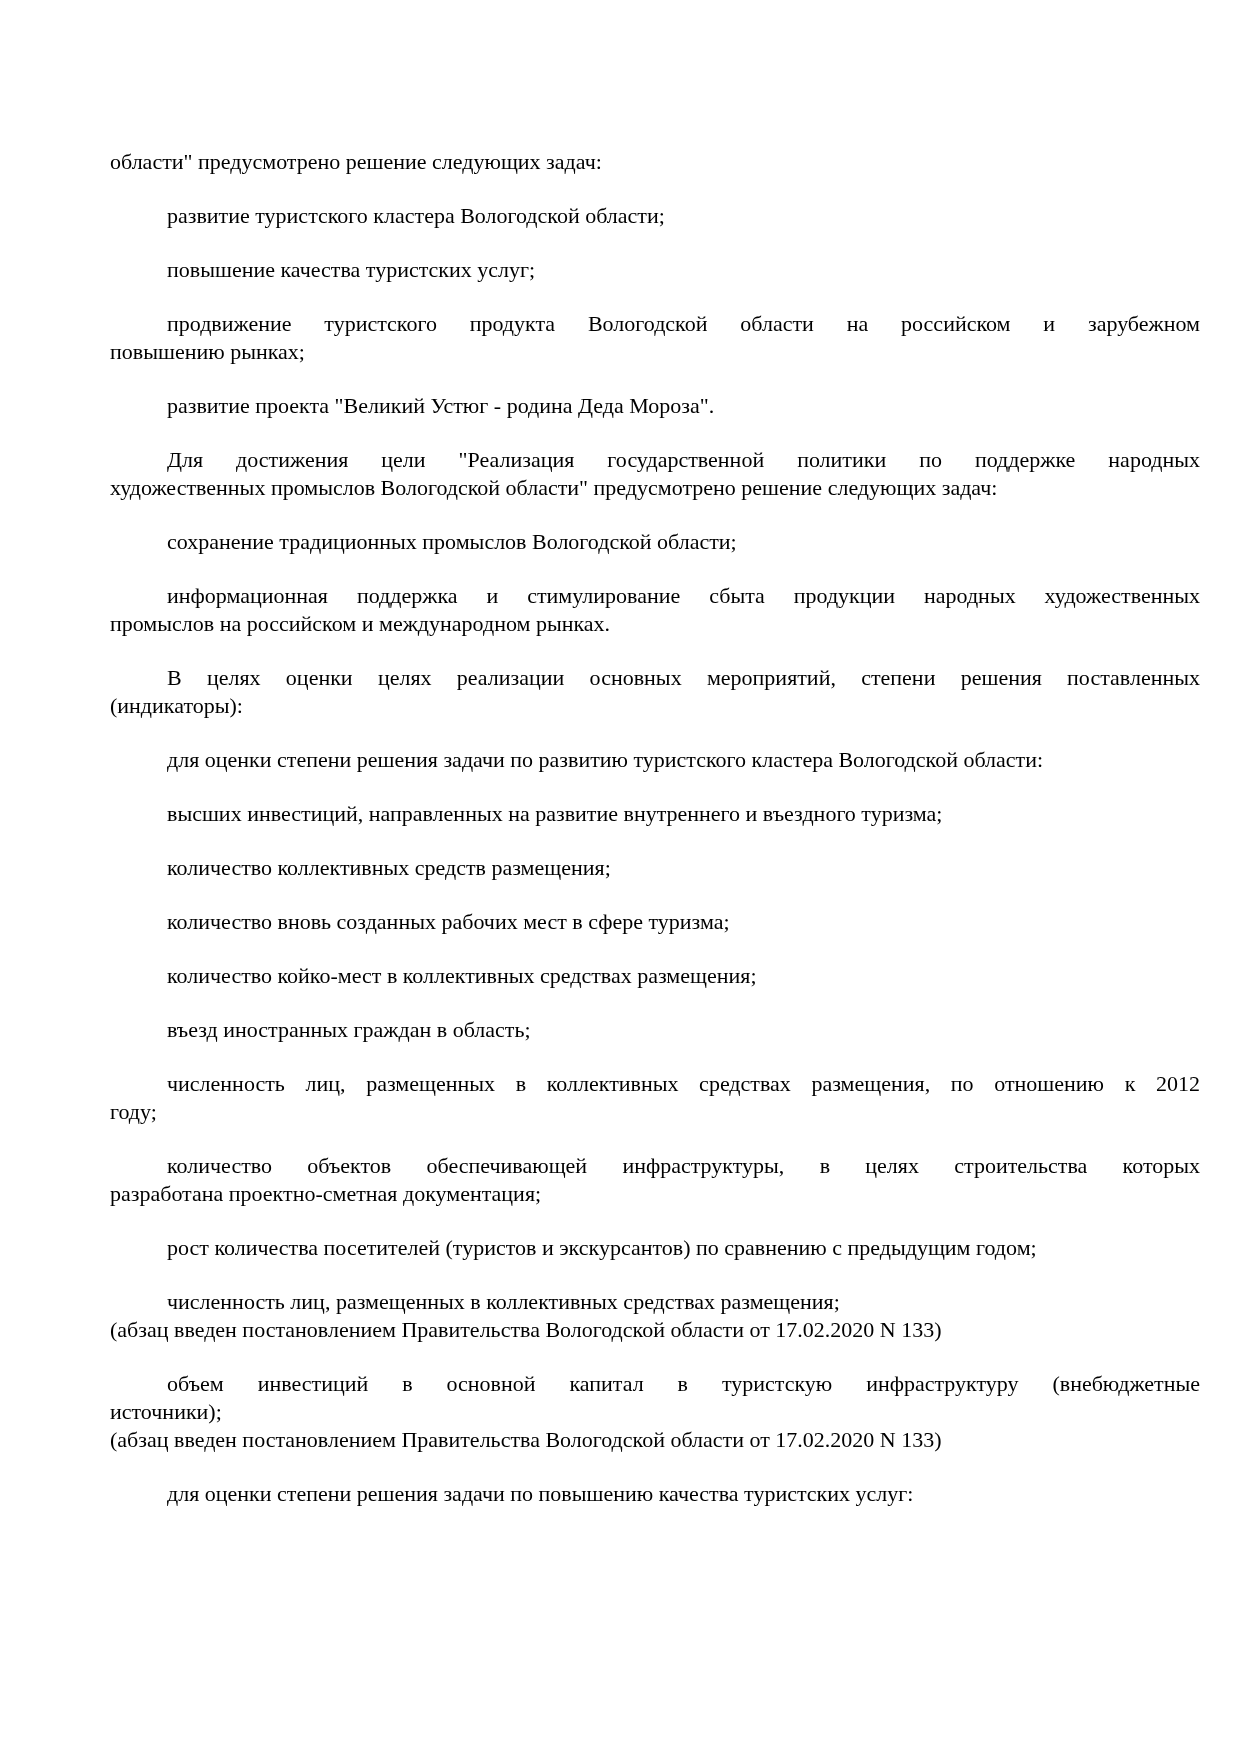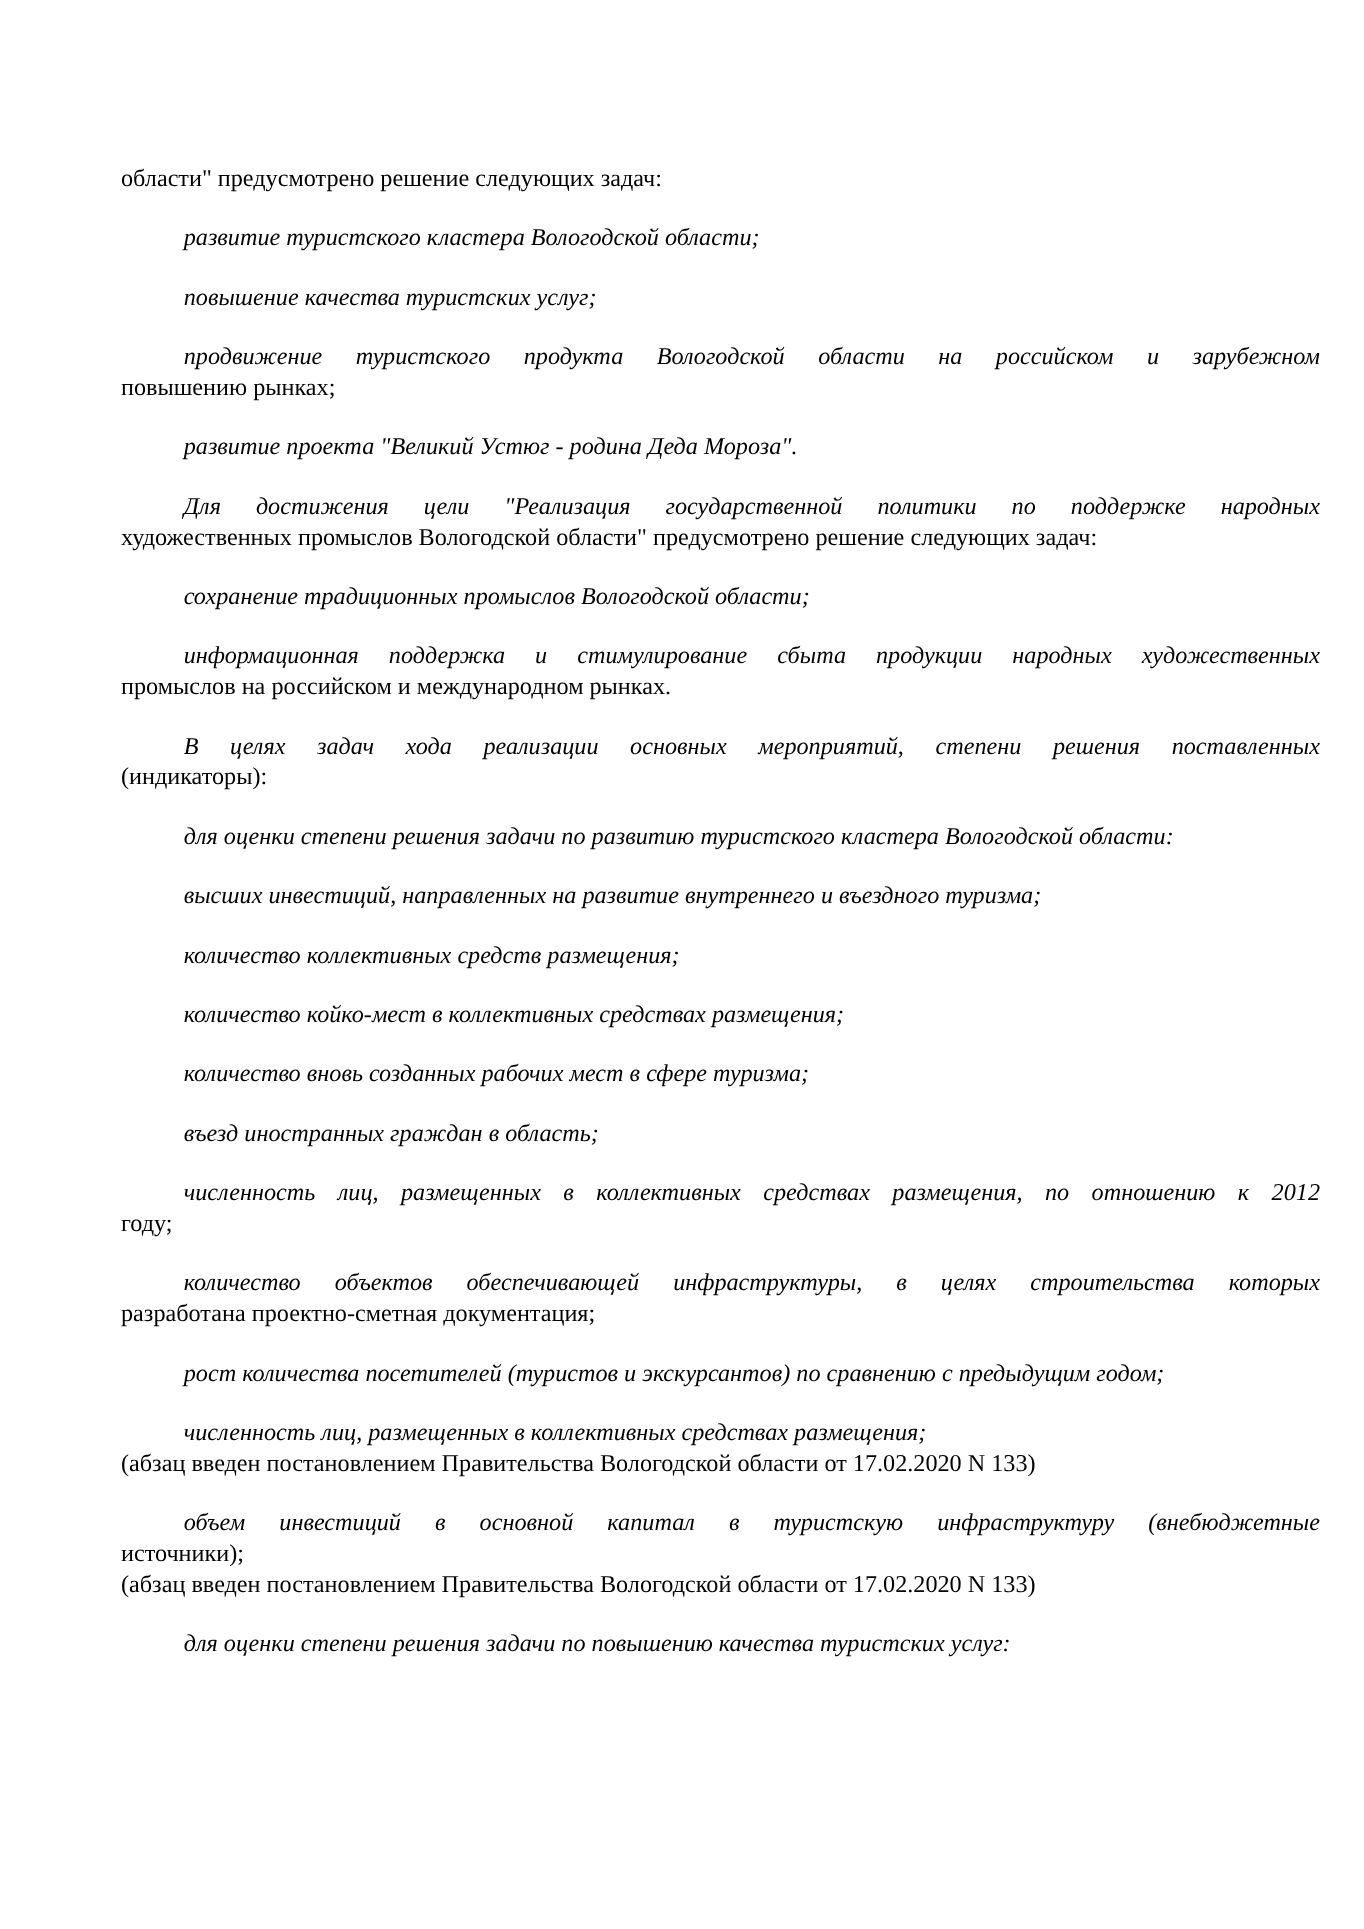--- a/index.html
+++ b/index.html
@@ -13,21 +13,21 @@
     font-family: "Liberation Serif", "DejaVu Serif", serif;
     font-size: 22px;
     line-height: 28px;
     color: #000000;
     overflow: hidden;
   }
   .para { margin: 26px 0 0 0; }
   .para:first-child, .para.att { margin-top: 0; }
   .ln { display: block; text-align: left; }
   .ln-j { text-align: justify; text-align-last: justify; }
-  .ind { text-indent: 57px; font-style: italic; }
+  .ind { text-indent: 57px; }
 </style>
 </head>
 <body>
 
 <div class="page">
 
   <p class="para">
     <span class="ln">области" предусмотрено решение следующих задач:</span>
   </p>
 
@@ -56,42 +56,42 @@
   <p class="para">
     <span class="ln ind">сохранение традиционных промыслов Вологодской области;</span>
   </p>
 
   <p class="para">
     <span class="ln ln-j ind">информационная поддержка и стимулирование сбыта продукции народных художественных</span>
     <span class="ln">промыслов на российском и международном рынках.</span>
   </p>
 
   <p class="para">
-    <span class="ln ln-j ind">В целях задач хода реализации основных мероприятий, степени решения поставленных</span>
+    <span class="ln ln-j ind">В целях оценки целях реализации основных мероприятий, степени решения поставленных</span>
     <span class="ln">(индикаторы):</span>
   </p>
 
   <p class="para">
     <span class="ln ind">для оценки степени решения задачи по развитию туристского кластера Вологодской области:</span>
   </p>
 
   <p class="para">
     <span class="ln ind">высших инвестиций, направленных на развитие внутреннего и въездного туризма;</span>
   </p>
 
   <p class="para">
     <span class="ln ind">количество коллективных средств размещения;</span>
   </p>
 
   <p class="para">
-    <span class="ln ind">количество койко-мест в коллективных средствах размещения;</span>
+    <span class="ln ind">количество вновь созданных рабочих мест в сфере туризма;</span>
   </p>
 
   <p class="para">
-    <span class="ln ind">количество вновь созданных рабочих мест в сфере туризма;</span>
+    <span class="ln ind">количество койко-мест в коллективных средствах размещения;</span>
   </p>
 
   <p class="para">
     <span class="ln ind">въезд иностранных граждан в область;</span>
   </p>
 
   <p class="para">
     <span class="ln ln-j ind">численность лиц, размещенных в коллективных средствах размещения, по отношению к 2012</span>
     <span class="ln">году;</span>
   </p>

